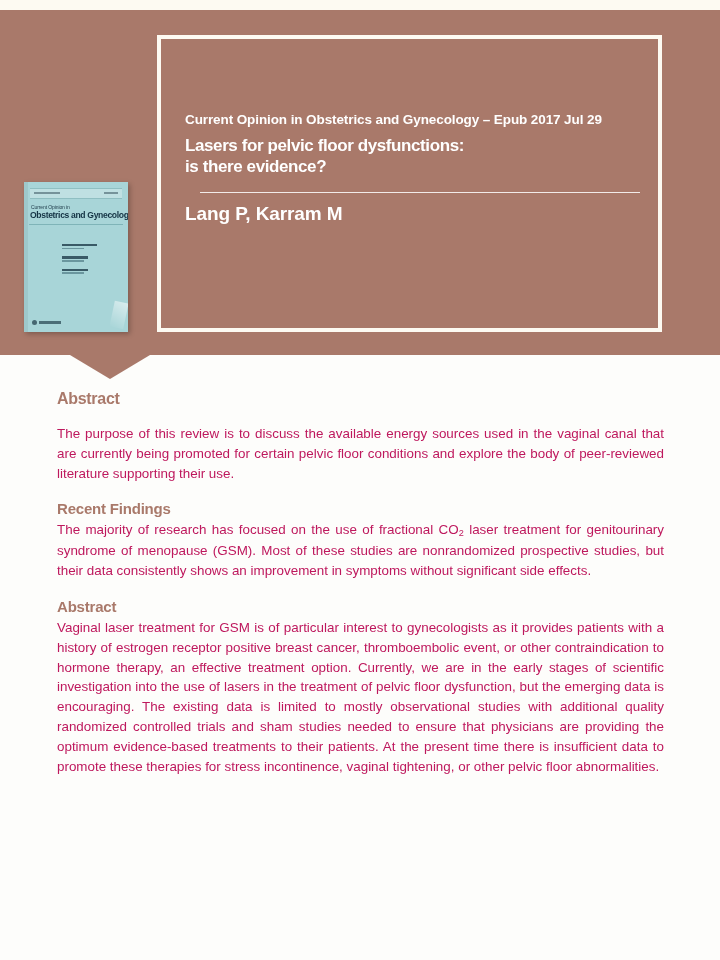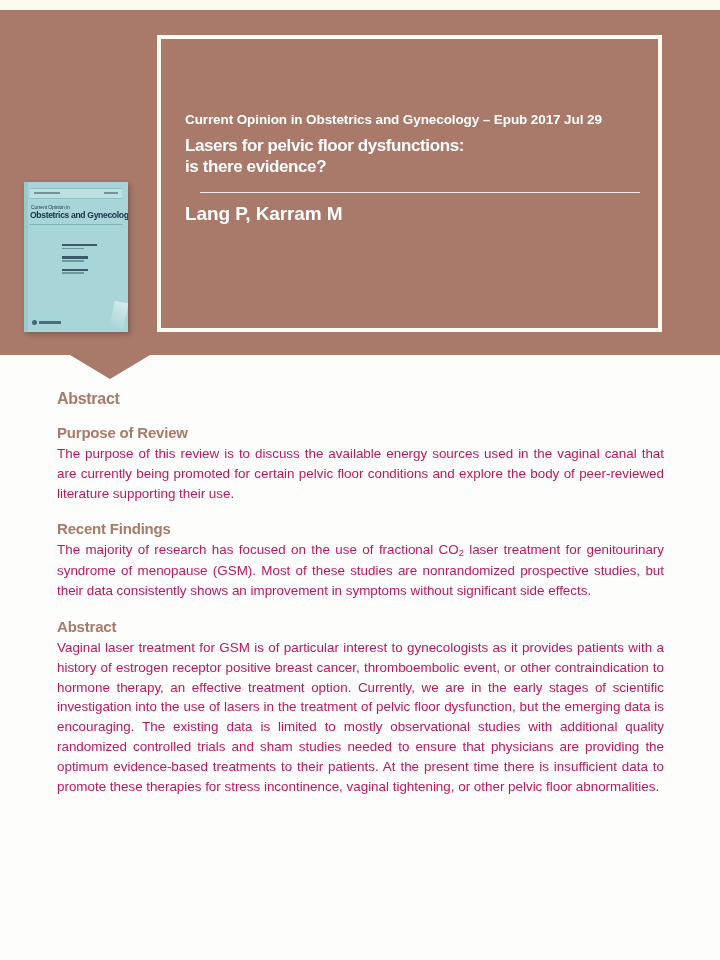--- a/index.html
+++ b/index.html
@@ -287,21 +287,20 @@
       <div>is there evidence?</div>
     </div>
     <div class="title-rule"></div>
     <div class="authors">Lang P, Karram M</div>
   </div>
 
   <div class="content">
     <h1 class="abstract-heading">Abstract</h1>
 
     <div class="section">
-      <h2 class="section-heading">Purpose of Review</h2>
       <p class="section-body">The purpose of this review is to discuss the available energy sources used in the vaginal canal that are currently being promoted for certain pelvic floor conditions and explore the body of peer-reviewed literature supporting their use.</p>
     </div>
 
     <div class="section">
       <h2 class="section-heading">Recent Findings</h2>
       <p class="section-body"><span>The majority of research has focused on the use of fractional CO</span><sub>2</sub><span> laser treatment for genitourinary syndrome of menopause (GSM). Most of these studies are nonrandomized prospective studies, but their data consistently shows an improvement in symptoms without significant side effects.</span></p>
     </div>
 
     <div class="section">
       <h2 class="section-heading">Abstract</h2>

